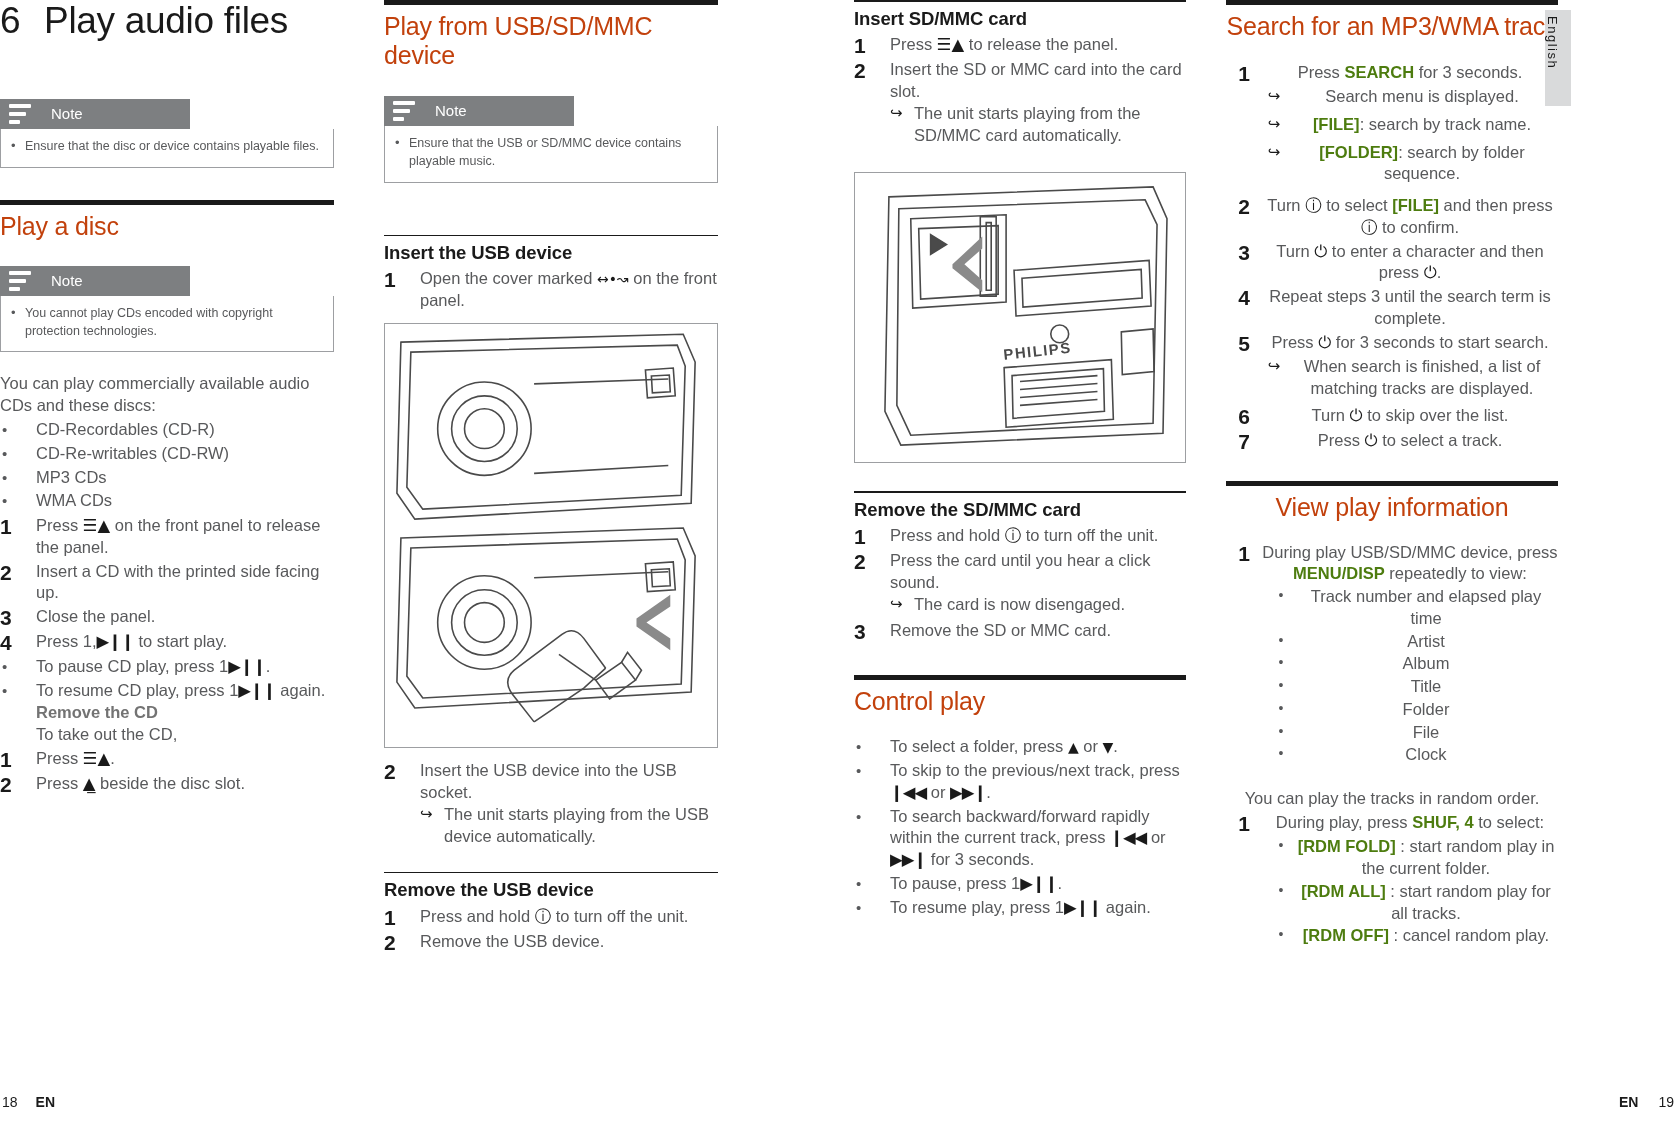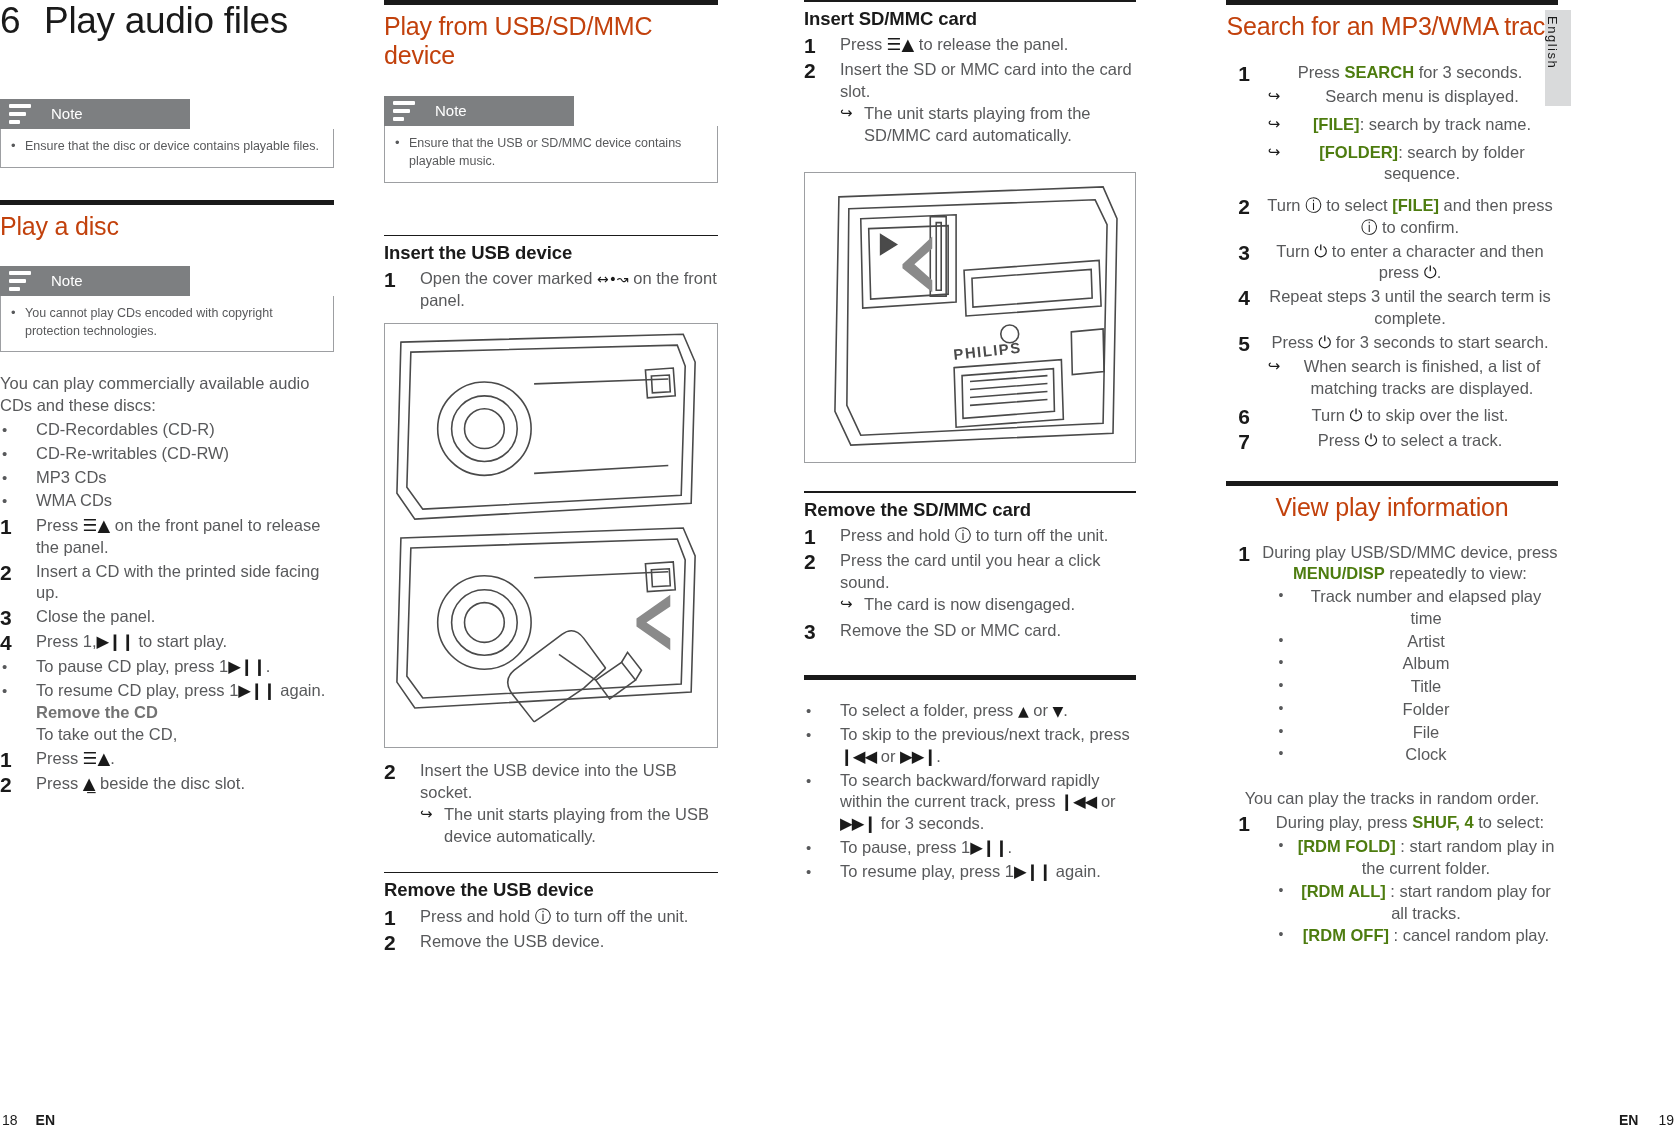--- a/index.html
+++ b/index.html
@@ -10,21 +10,21 @@
     color:#58595b;
     position:relative;
     overflow:hidden;
   }
   .page{position:absolute;inset:0;}
 
   
   .col{position:absolute;top:0;width:334px;}
   #col1{left:0;}
   #col2{left:384px;width:334px;}
-  #col3{left:804px;width:332px;}
+  #col3{left:854px;width:332px;}
   #col4{left:1226px;width:332px;text-align:center;}
 
   
   .chapter{
     display:flex;align-items:baseline;
     color:#1a1a1a;
     font-size:37px;font-weight:400;
     letter-spacing:-0.3px;
     margin:0 0 4px 0;
   }
@@ -127,21 +127,21 @@
     background:#d9dadb;
   }
   .sidetab span{
     display:block;
     writing-mode:vertical-rl;
     font-size:13px;color:#1a1a1a;letter-spacing:1.5px;
     text-align:center;padding-top:6px;
   }
 
   
-  .foot{position:absolute;bottom:8px;font-size:14px;color:#1a1a1a;}
+  .foot{position:absolute;bottom:26px;font-size:14px;color:#1a1a1a;}
   .foot .pg{display:inline-block;}
   .foot .en{display:inline-block;font-weight:700;}
   #foot-left{left:2px;}
   #foot-left .en{margin-left:18px;}
   #foot-right{right:4px;}
   #foot-right .pg{margin-left:20px;font-weight:400;}
   #foot-right .en{font-weight:700;}
 </style>
 </head>
 <body>
@@ -431,20 +431,21 @@
     </div>
     <ol class="steps" style="margin-top:4px;">
       <li class="step">
         <span class="mk">3</span>
         <span class="tx">Remove the SD or MMC card.</span>
       </li>
     </ol>
 
     <div style="margin-top:32px;">
       <div class="rule-thick"></div>
+      <h2 class="sec">Control play</h2>
     </div>
 
     <ul class="bullets" style="margin-top:20px;">
       <li class="bul">
           <span class="mk">•</span>
         <span class="tx"><span>To select a folder, press </span><span class="g g-sm">▲</span><span> or </span><span class="g g-sm">▼</span><span>.</span></span>
       </li>
       <li class="bul">
           <span class="mk">•</span>
         <span class="tx"><span>To skip to the previous/next track, press </span><span class="gb">❙◀◀</span><span> or </span><span class="gb">▶▶❙</span><span>.</span></span>

